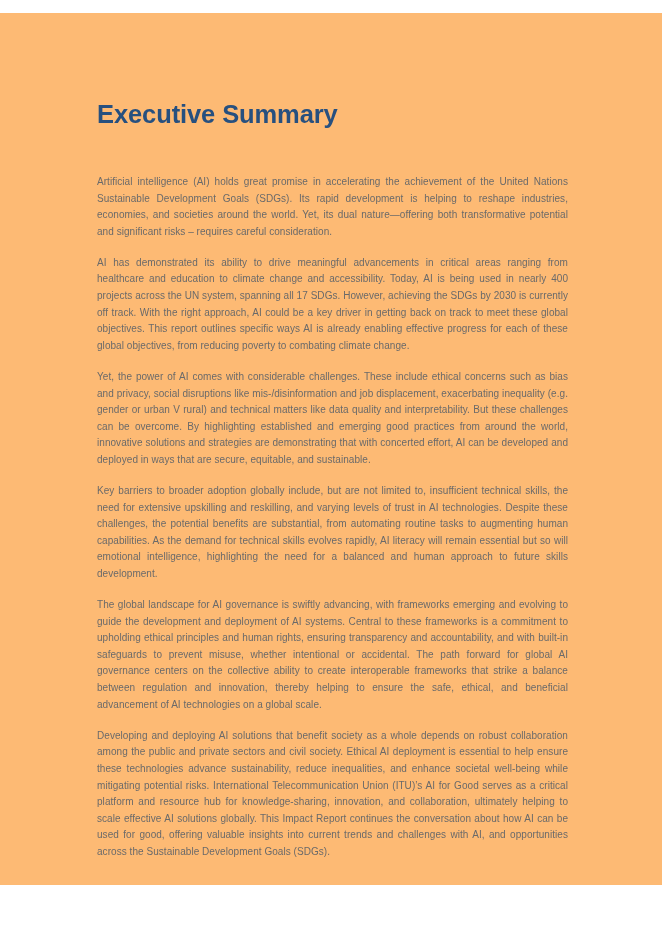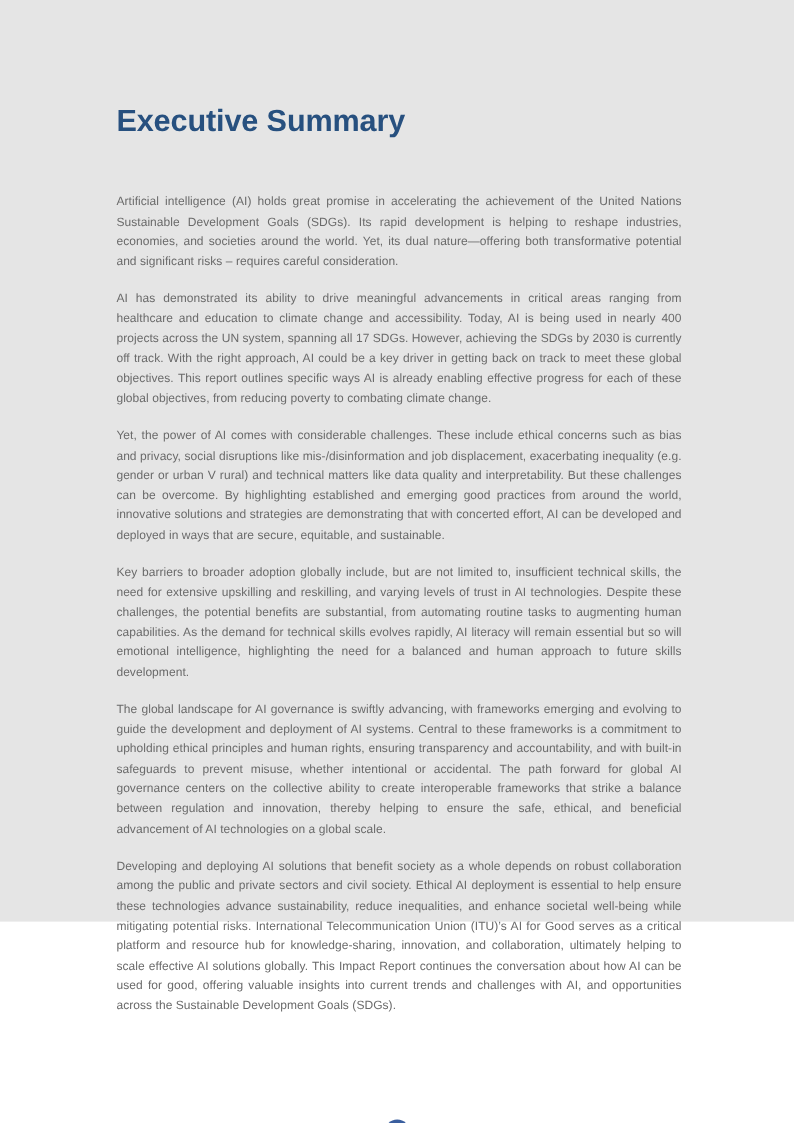--- a/index.html
+++ b/index.html
@@ -10,23 +10,24 @@
   body {
     width: 662px;
     height: 936px;
     background: #ffffff;
     font-family: "Liberation Sans", sans-serif;
     overflow: hidden;
   }
   .page {
     position: relative;
     width: 662px;
-    height: 768px;
-    background: #e5e5e5;
+    height: 872px;
+    background: #fdba74;
     box-sizing: border-box;
+    margin-top: 13px;
   }
   .content {
     position: absolute;
     left: 97px;
     top: 0;
     width: 471px;
   }
   .page-title {
     margin: 0;
     padding: 0;

